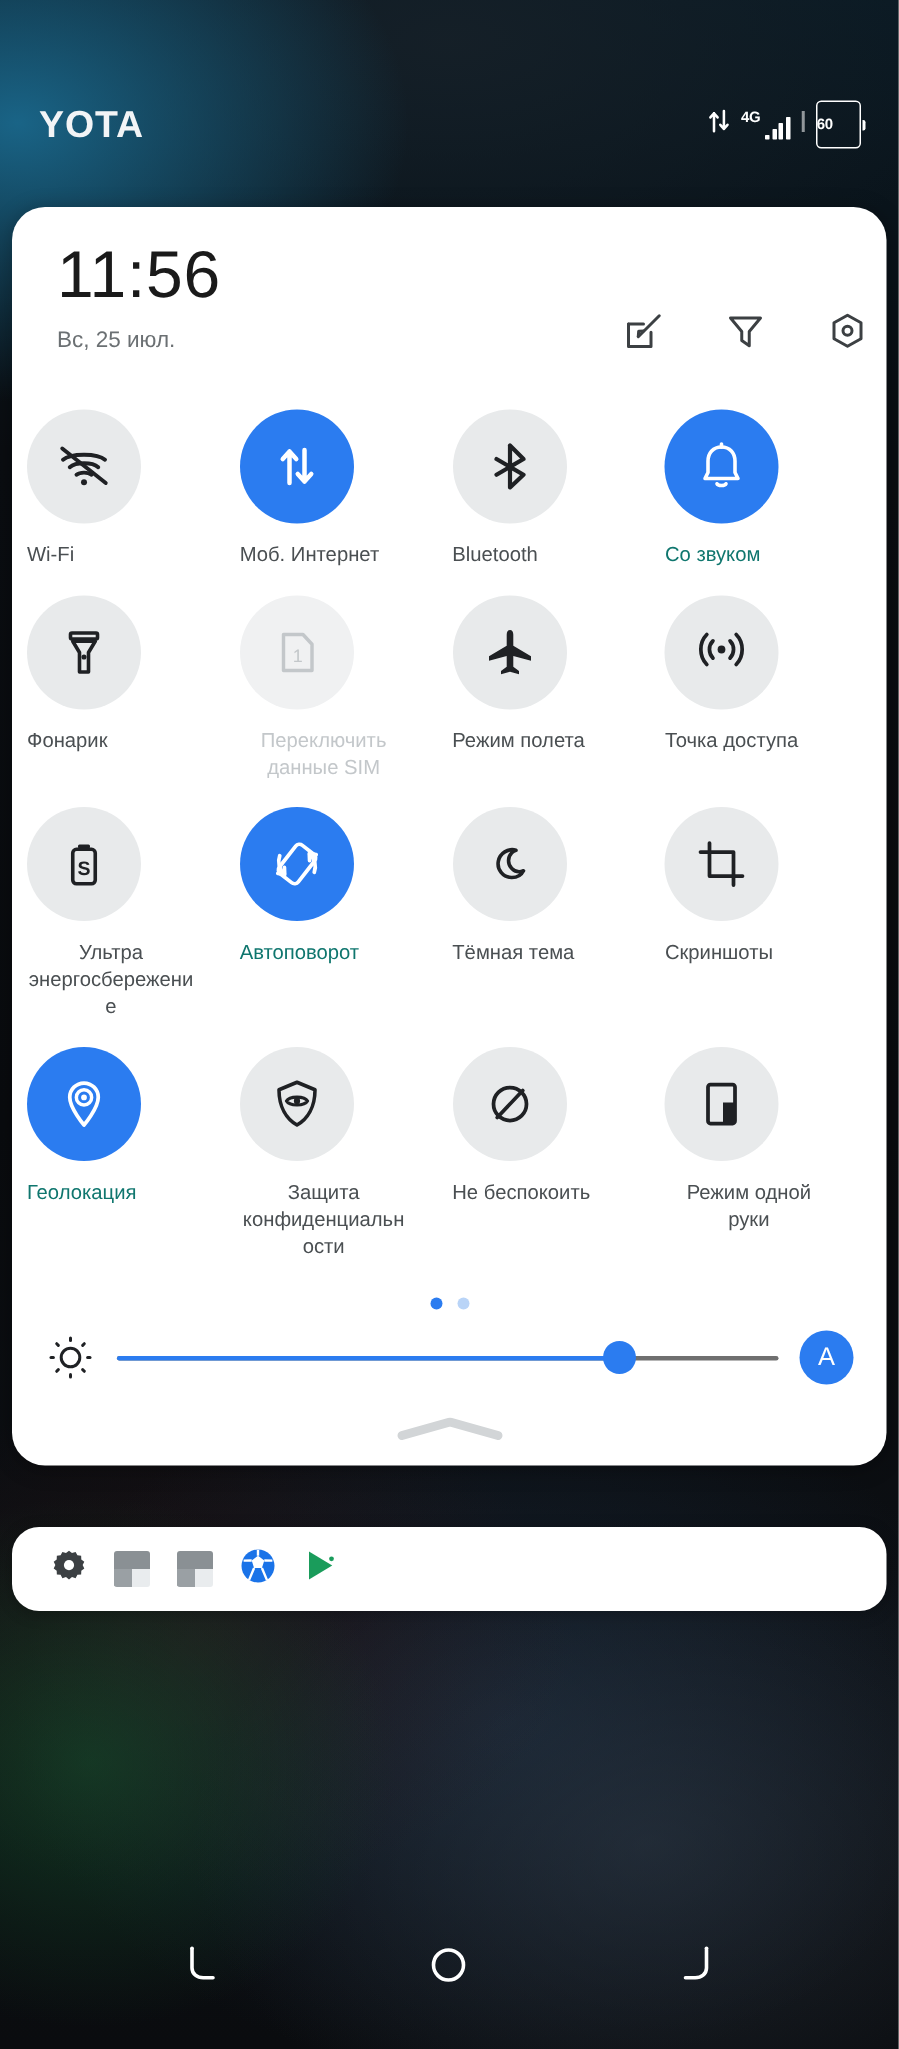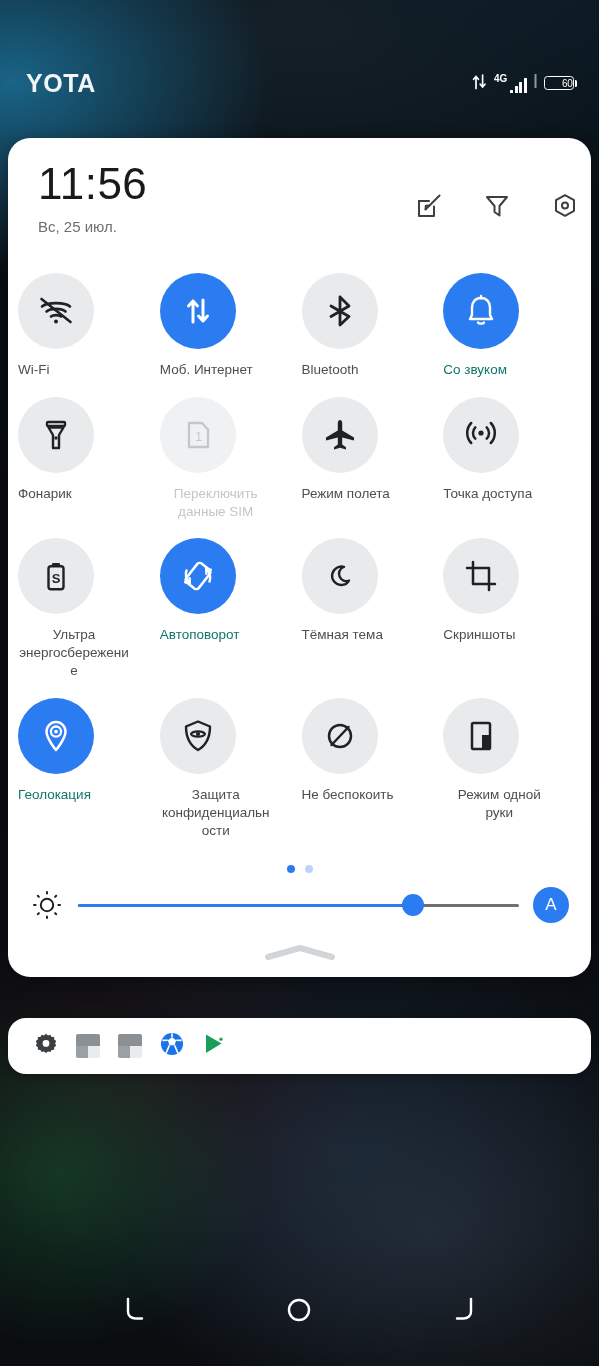--- a/index.html
+++ b/index.html
@@ -51,41 +51,41 @@
   .bars { display: flex; align-items: flex-end; gap: 1.5px; height: 15px; }
   .bars i { width: 3px; background: #fff; display: block; border-radius: 0.5px; }
   .bars i.b0 { height: 3px; background: #fff; }
   .bars i.b1 { height: 7px; }
   .bars i.b2 { height: 11px; }
   .bars i.b3 { height: 15px; }
   .battery {
     display: flex; align-items: center;
   }
   .batt-body {
-    width: 30px; height: 14px; border: 1.6px solid #fff; border-radius: 3.5px;
-    display: flex; align-items: center; justify-content: flex-end;
-    font-size: 10px; font-weight: normal; color: #fff; letter-spacing: -0.3px;
+    width: 30px; height: 32px; border: 1.6px solid #fff; border-radius: 3.5px;
+    display: flex; align-items: center; justify-content: flex-start;
+    font-size: 10px; font-weight: bold; color: #fff; letter-spacing: -0.3px;
   }
   .batt-cap {
     width: 2.5px; height: 7px; background: #fff; border-radius: 0 1.5px 1.5px 0;
     margin-left: 1px;
   }
 
   
   .qs-panel {
     position: absolute;
     left: 8px; right: 8px; top: 138px;
     background: #ffffff;
     border-radius: 22px;
     padding: 14px 0 0 0;
     box-shadow: 0 2px 14px rgba(0,0,0,0.30);
   }
 
   .qs-header {
-    display: flex; align-items: center; justify-content: space-between;
+    display: flex; align-items: flex-end; justify-content: space-between;
     padding: 10px 12px 0 30px;
   }
   .clock-block { display: flex; flex-direction: column; }
   .clock {
     font-size: 44px; color: #1a1a1a; line-height: 1;
     letter-spacing: 0.5px; font-weight: 400;
   }
   .date {
     font-size: 15px; color: #6b7073; margin-top: 12px;
   }

